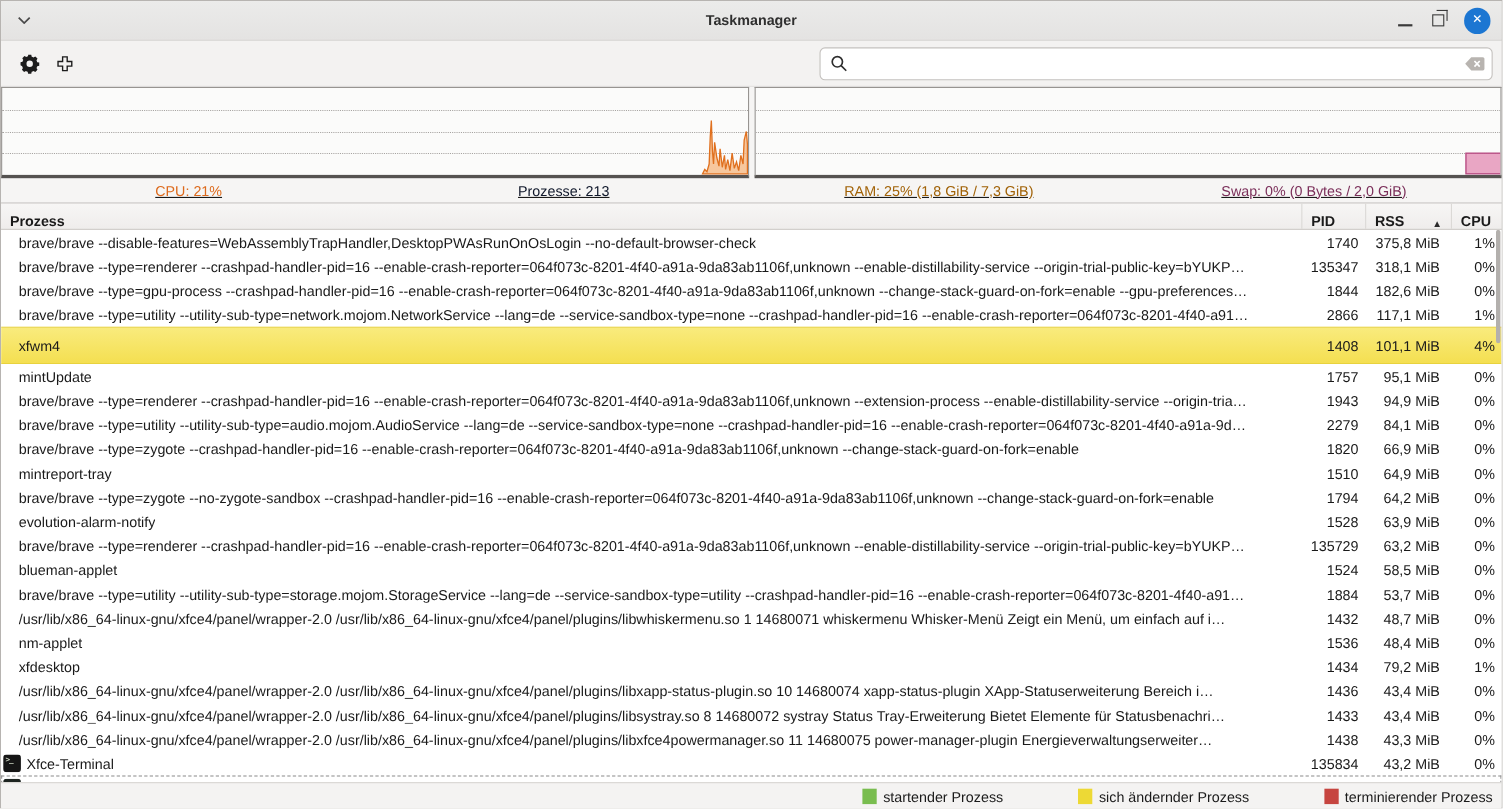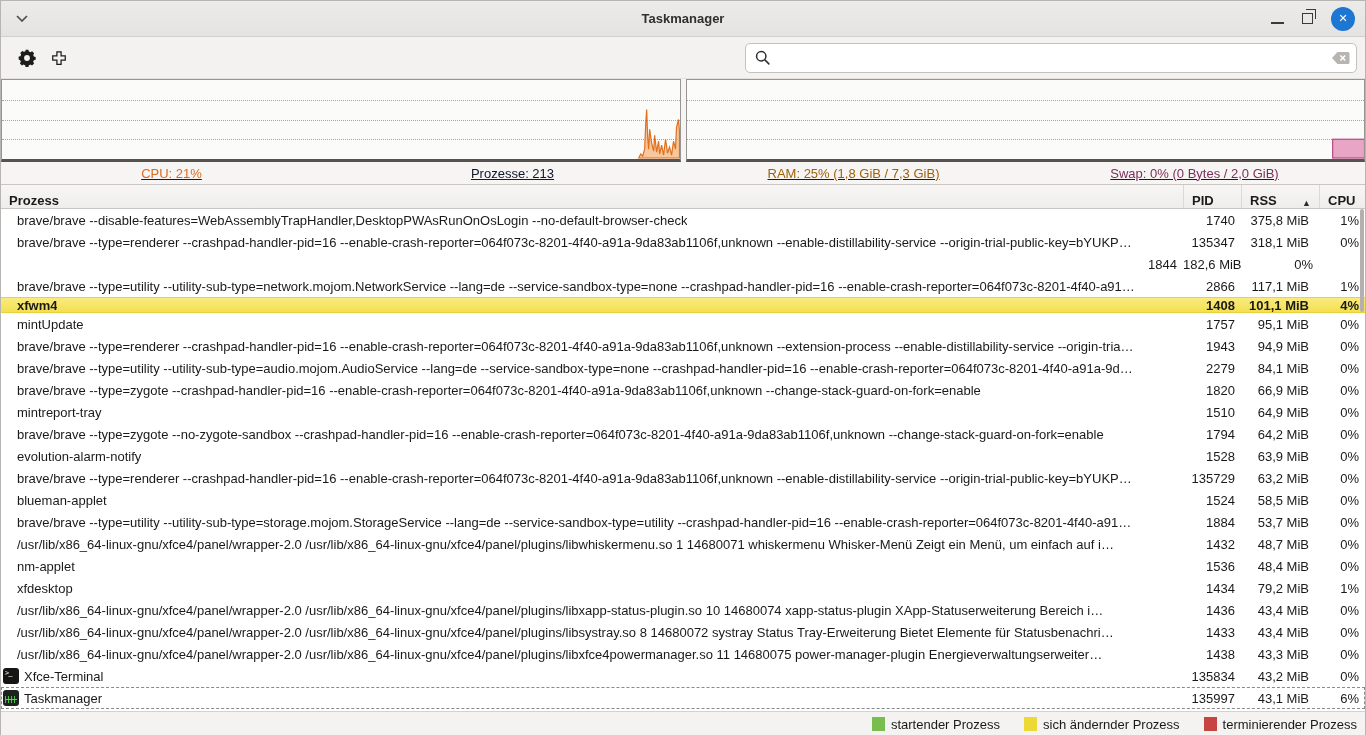--- a/index.html
+++ b/index.html
@@ -110,23 +110,23 @@
     background: #fff;
     white-space: nowrap;
   }
   .c-name { padding-left: 16px; overflow: hidden; display: flex; align-items: center; min-width: 0; }
   .c-name-text { overflow: hidden; white-space: nowrap; }
   .c-pid { text-align: right; padding-right: 6px; }
   .c-rss { text-align: right; padding-right: 10px; }
   .c-cpu { text-align: right; padding-right: 6px; }
   .row.selected {
     background: linear-gradient(#f9eb7d, #f4df51);
-    font-weight: bold;
+    font-weight: normal;
     border-top: 1px solid #e8d23e; border-bottom: 1px solid #e8d23e;
-    height: 16px;
+    height: 34px;
   }
   .row.focused { outline: 1px dashed #8a8a8a; outline-offset: -1px; }
 
   .proc-icon { width: 16px; height: 16px; flex: 0 0 16px; margin-left: -14px; margin-right: 5px; border-radius: 3px; position: relative; }
   .icon-terminal { background: #151515; }
   .icon-terminal::before {
     content: ">_"; position: absolute; left: 2px; top: 1px;
     color: #cfd8c5; font-size: 7px; font-weight: bold; letter-spacing: -1px;
     font-family: "DejaVu Sans Mono", monospace;
   }
@@ -146,21 +146,21 @@
   }
 
   
   .statusbar {
     height: 25px; flex: 0 0 25px;
     background: #f4f3f2;
     border-top: 1px solid #d4d2cf;
     display: flex; align-items: center; justify-content: flex-end;
     gap: 24px; padding: 0 8px;
   }
-  .legend-item { display: flex; align-items: flex-start; gap: 6px; }
+  .legend-item { display: flex; align-items: flex-start; gap: 6px; margin-left: 44px; }
   .swatch { width: 13px; height: 14px; display: inline-block; }
 </style>
 </head>
 <body>
 
 <div class="window">
 
   <div class="titlebar">
     <div class="win-menu-btn">
       <svg width="12" height="7" viewBox="0 0 12 7">
@@ -258,20 +258,24 @@
         <div class="row">
     <div class="c-name">
 
       <span class="c-name-text">brave/brave --type=renderer --crashpad-handler-pid=16 --enable-crash-reporter=064f073c-8201-4f40-a91a-9da83ab1106f,unknown --enable-distillability-service --origin-trial-public-key=bYUKP…</span>
     </div>
     <div class="c-pid">135347</div>
     <div class="c-rss">318,1 MiB</div>
     <div class="c-cpu">0%</div>
   </div>
         <div class="row">
+    <div class="c-name">
+
+      <span class="c-name-text">brave/brave --type=gpu-process --crashpad-handler-pid=16 --enable-crash-reporter=064f073c-8201-4f40-a91a-9da83ab1106f,unknown --change-stack-guard-on-fork=enable --gpu-preferences…</span>
+    </div>
     <div class="c-pid">1844</div>
     <div class="c-rss">182,6 MiB</div>
     <div class="c-cpu">0%</div>
   </div>
         <div class="row">
     <div class="c-name">
 
       <span class="c-name-text">brave/brave --type=utility --utility-sub-type=network.mojom.NetworkService --lang=de --service-sandbox-type=none --crashpad-handler-pid=16 --enable-crash-reporter=064f073c-8201-4f40-a91…</span>
     </div>
     <div class="c-pid">2866</div>

